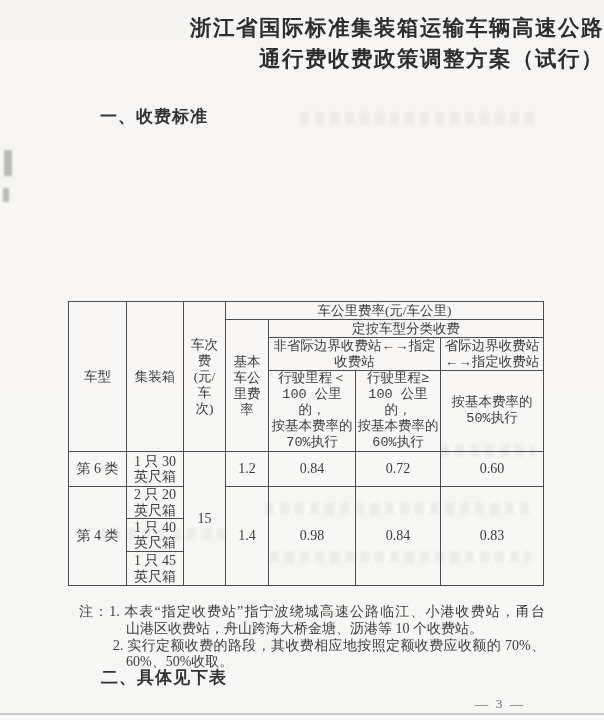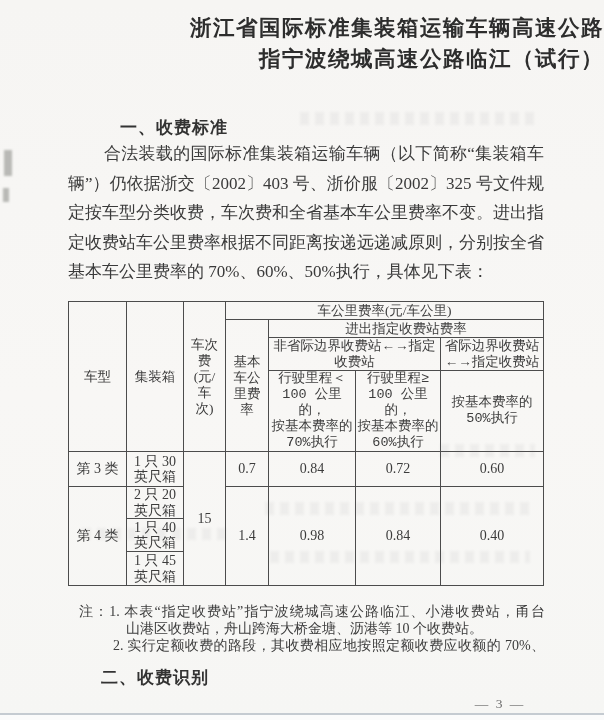--- a/index.html
+++ b/index.html
@@ -9,21 +9,21 @@
     background:linear-gradient(180deg,#f6f5f3 0%,#f8f7f5 55%,#f6f6f4 100%);
     font-family:"Liberation Serif","DejaVu Serif",serif;
     color:#3a3a3a;
     overflow:hidden;
   }
   
   .title-block{position:absolute;left:0;top:13px;width:604px;text-align:right;}
   .title-line{font-size:21.5px;font-weight:bold;color:#2d2d2d;line-height:31px;letter-spacing:1.5px;}
   
   .sec-heading{position:absolute;font-size:17px;font-weight:bold;color:#333;letter-spacing:1px;}
-  .sec-heading.h1{left:100px;top:116px;margin-left:20px;}
+  .sec-heading.h1{left:100px;top:105px;}
   .sec-heading.h2{left:101px;top:666px;}
   
   .para{position:absolute;left:68px;top:139px;width:476px;}
   .para-line{
     font-size:17px;line-height:29.5px;height:29.5px;color:#3a3a3a;
     text-align:justify;text-align-last:justify;white-space:nowrap;
   }
   .para-line.indent{padding-left:36px;width:440px;}
   .para-line.last{text-align-last:left;white-space:normal;}
   
@@ -67,32 +67,25 @@
   .scan-edge{position:absolute;left:0;top:713px;width:604px;height:2px;background:#c5cbd1;}
   .scan-below{position:absolute;left:0;top:715px;width:604px;height:5px;background:#fbfbfb;}
 </style>
 </head>
 <body>
 
 <div class="page">
 
   <div class="title-block">
     <div class="title-line">浙江省国际标准集装箱运输车辆高速公路</div>
-    <div class="title-line">指宁波绕城高速公路临江（试行）</div>
+    <div class="title-line">通行费收费政策调整方案（试行）</div>
   </div>
 
   <div class="sec-heading h1">一、收费标准</div>
 
-  <div class="para">
-    <div class="para-line indent">合法装载的国际标准集装箱运输车辆（以下简称“集装箱车</div>
-    <div class="para-line">辆”）仍依据浙交〔2002〕403 号、浙价服〔2002〕325 号文件规</div>
-    <div class="para-line">定按车型分类收费，车次费和全省基本车公里费率不变。进出指</div>
-    <div class="para-line">定收费站车公里费率根据不同距离按递远递减原则，分别按全省</div>
-    <div class="para-line last">基本车公里费率的 70%、60%、50%执行，具体见下表：</div>
-  </div>
 
   <div class="fee-table-wrap">
     <table class="fee">
       <colgroup>
         <col style="width:58px">
           <col style="width:57px">
           <col style="width:42px">
           <col style="width:43px">
         <col style="width:87px">
           <col style="width:85px">
@@ -107,78 +100,79 @@
 (元/
 车
 次)</th>
         <th colspan="4">车公里费率(元/车公里)</th>
       </tr>
       <tr class="trh2">
         <th rowspan="3">基本
 车公
 里费
 率</th>
-        <th colspan="3">进出指定收费站费率</th>
+        <th colspan="3">定按车型分类收费</th>
       </tr>
       <tr class="trh3">
         <th colspan="2">非省际边界收费站←→指定
 收费站</th>
         <th>省际边界收费站
 ←→指定收费站</th>
       </tr>
       <tr class="trh4">
         <th>行驶里程＜
 100 公里的，
 按基本费率的
 70%执行</th>
         <th>行驶里程≥
 100 公里的，
 按基本费率的
 60%执行</th>
         <th>按基本费率的
 50%执行</th>
       </tr>
       <tr class="trb1">
-        <td>第 3 类</td>
+        <td>第 6 类</td>
         <td>1 只 30
 英尺箱</td>
         <td rowspan="4">15</td>
-        <td>0.7</td>
+        <td>1.2</td>
         <td>0.84</td>
         <td>0.72</td>
         <td>0.60</td>
       </tr>
       <tr class="trb2">
         <td rowspan="3">第 4 类</td>
         <td>2 只 20
 英尺箱</td>
         <td rowspan="3">1.4</td>
         <td rowspan="3">0.98</td>
         <td rowspan="3">0.84</td>
-        <td rowspan="3">0.40</td>
+        <td rowspan="3">0.83</td>
       </tr>
       <tr class="trb3">
         <td>1 只 40
 英尺箱</td>
       </tr>
       <tr class="trb4">
         <td>1 只 45
 英尺箱</td>
       </tr>
     </tbody>
       </table>
   </div>
 
   <div class="notes">
     <div class="note-line">注：1. 本表“指定收费站”指宁波绕城高速公路临江、小港收费站，甬台</div>
     <div class="note-line cont short">山港区收费站，舟山跨海大桥金塘、沥港等 10 个收费站。</div>
     <div class="note-line item2">2. 实行定额收费的路段，其收费相应地按照定额收费应收额的 70%、</div>
+    <div class="note-line cont short">60%、50%收取。</div>
   </div>
 
-  <div class="sec-heading h2">二、收费识别</div>
+  <div class="sec-heading h2">二、具体见下表</div>
 
   <div class="page-number">— 3 —</div>
 
   <div class="ghost" style="left:300px;top:112px;width:235px;height:13px;"></div>
   <div class="ghost" style="left:440px;top:444px;width:95px;height:13px;"></div>
   <div class="ghost" style="left:265px;top:502px;width:265px;height:13px;"></div>
   <div class="ghost" style="left:82px;top:528px;width:150px;height:12px;"></div>
   <div class="ghost" style="left:270px;top:551px;width:260px;height:12px;"></div>
   <div class="speck" style="left:4px;top:150px;width:8px;height:26px;"></div>
   <div class="speck" style="left:3px;top:188px;width:6px;height:14px;"></div>

